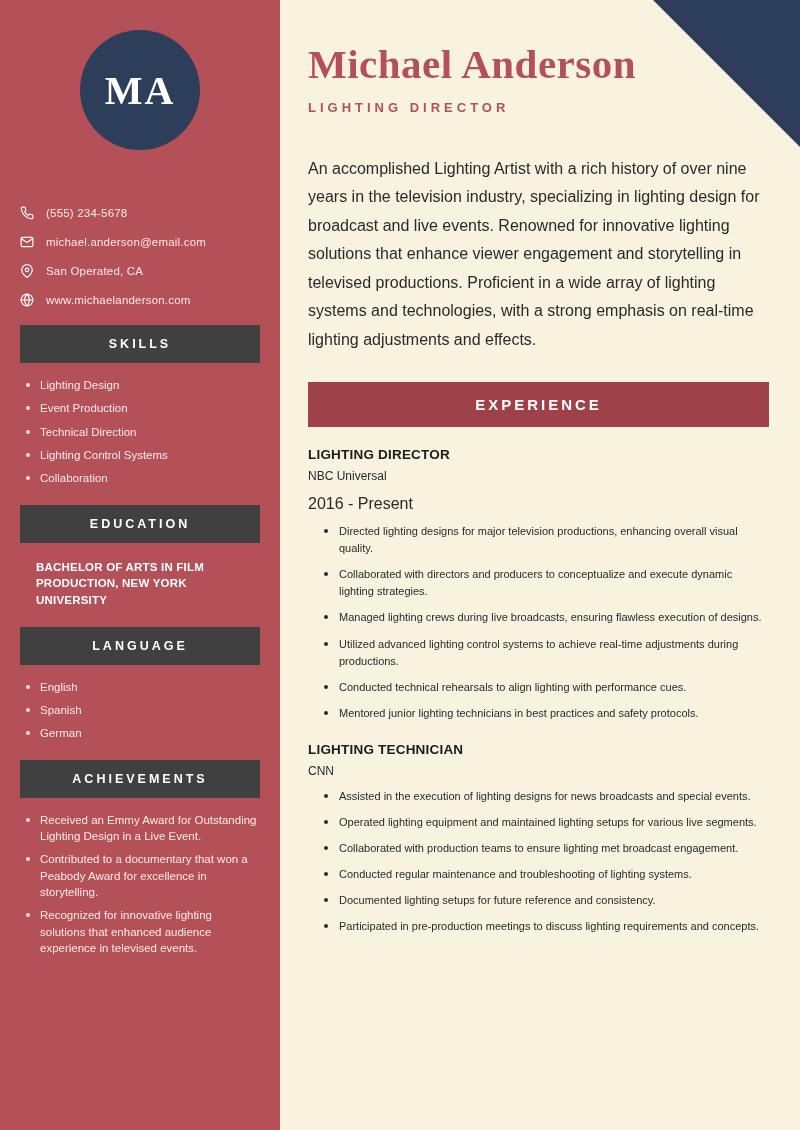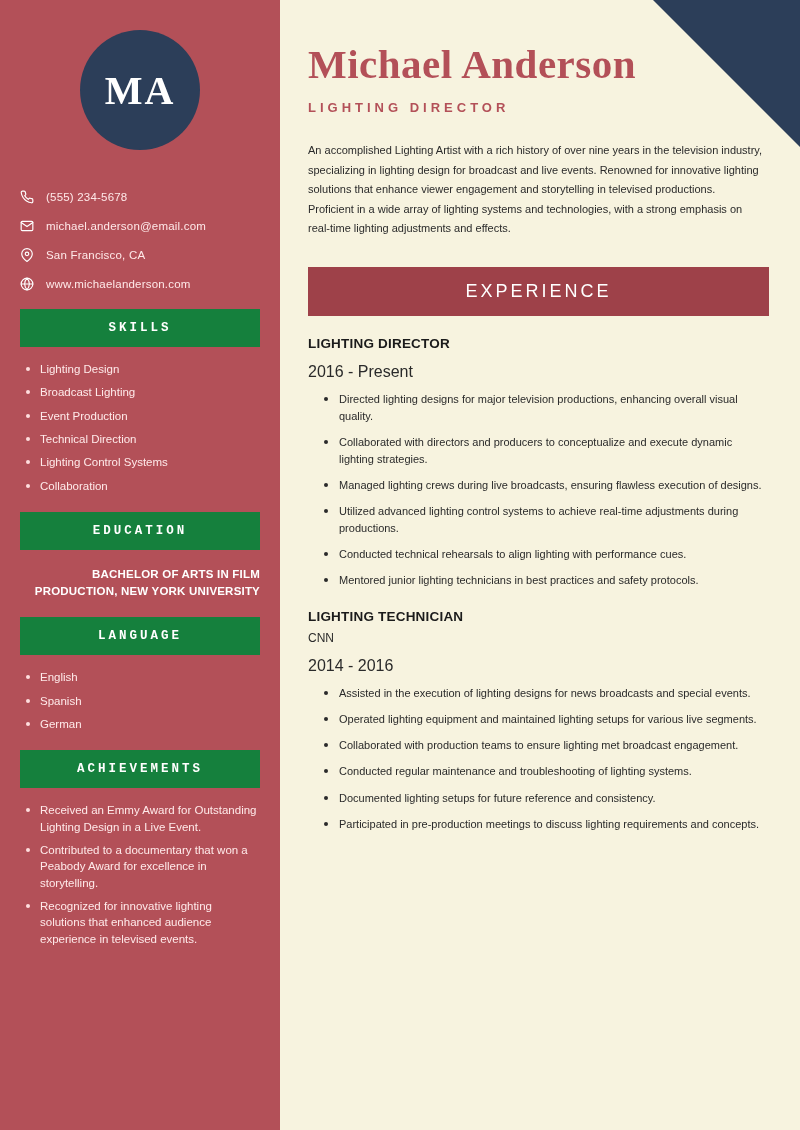--- a/index.html
+++ b/index.html
@@ -45,21 +45,21 @@
     display: flex;
     align-items: center;
     justify-content: center;
     font-size: 40px;
     letter-spacing: 2px;
     font-weight: bold;
     font-family: "Liberation Serif", serif;
   }
 
   .contact {
-    margin-top: 40px;
+    margin-top: 56px;
     padding: 0 22px 0 20px;
   }
   .contact-row {
     display: flex;
     align-items: center;
     margin-bottom: 15px;
   }
   .contact-ico {
     width: 26px;
     flex: 0 0 26px;
@@ -70,28 +70,27 @@
   }
   .contact-ico svg { display: block; }
   .contact-text {
     font-size: 11.5px;
     color: #ffe9e9;
     letter-spacing: .2px;
   }
 
   .sec-head {
     margin: 18px 20px 0 20px;
-    background: #15803d;
+    background: #404040;
     text-align: center;
     font-size: 12.5px;
     letter-spacing: 3px;
     font-weight: bold;
     color: #ffffff;
     padding: 12px 4px;
-    font-family: Liberation Mono, monospace;
   }
   .sec-body {
     padding: 14px 20px 0 26px;
   }
   ul.bullets {
     list-style: none;
     margin: 0;
     padding: 0;
   }
   ul.bullets li {
@@ -112,21 +111,21 @@
     border-radius: 50%;
     background: #ffdede;
   }
   .edu-text {
     font-size: 11.5px;
     font-weight: bold;
     line-height: 1.45;
     color: #ffffff;
     letter-spacing: .2px;
   }
-  .sec-body.edu { padding-left: 22px; padding-top: 16px; text-align: right;}
+  .sec-body.edu { padding-left: 36px; padding-top: 16px;}
 
   
   .gap {
     width: 28px;
     flex: 0 0 28px;
     background: #f7f3df;
   }
 
   
   .main {
@@ -153,34 +152,34 @@
     letter-spacing: .5px;
   }
   .role {
     color: #b35058;
     font-size: 13px;
     letter-spacing: 4px;
     font-weight: bold;
     margin-top: 12px;
   }
   .summary {
-    margin-top: 26px;
-    font-size: 11px;
+    margin-top: 40px;
+    font-size: 16px;
     line-height: 1.78;
     color: #2a2a2a;
     max-width: 456px;
   }
   .exp-head {
     margin-top: 28px;
     background: #9e4149;
     color: #ffffff;
     text-align: center;
-    font-size: 18px;
+    font-size: 15px;
     letter-spacing: 3px;
-    font-weight: normal;
+    font-weight: bold;
     padding: 14px 4px;
     width: 453px;
   }
   .job { margin-top: 20px; }
   .job-title {
     font-size: 13.5px;
     font-weight: bold;
     color: #1b1b1b;
     letter-spacing: .2px;
   }
@@ -251,41 +250,40 @@
         <span class="contact-text">michael.anderson@email.com</span>
       </div>
 
       <div class="contact-row">
         <span class="contact-ico">
           <svg width="14" height="14" viewBox="0 0 24 24" fill="none" stroke="#ffffff" stroke-width="2" stroke-linecap="round" stroke-linejoin="round">
               <path d="M21 10c0 7-9 13-9 13s-9-6-9-13a9 9 0 0 1 18 0z"></path>
               <circle cx="12" cy="10" r="3"></circle>
             </svg>
         </span>
-        <span class="contact-text">San Francisco, CA</span>
+        <span class="contact-text">San Operated, CA</span>
       </div>
 
       <div class="contact-row">
         <span class="contact-ico">
           <svg width="14" height="14" viewBox="0 0 24 24" fill="none" stroke="#ffffff" stroke-width="2" stroke-linecap="round" stroke-linejoin="round">
               <circle cx="12" cy="12" r="10"></circle>
               <path d="M2 12h20"></path>
               <path d="M12 2a15.3 15.3 0 0 1 4 10 15.3 15.3 0 0 1-4 10 15.3 15.3 0 0 1-4-10 15.3 15.3 0 0 1 4-10z"></path>
             </svg>
         </span>
         <span class="contact-text">www.michaelanderson.com</span>
       </div>
 
     </div>
 
     <div class="sec-head">SKILLS</div>
     <div class="sec-body">
       <ul class="bullets">
         <li>Lighting Design</li>
-        <li>Broadcast Lighting</li>
         <li>Event Production</li>
         <li>Technical Direction</li>
         <li>Lighting Control Systems</li>
         <li>Collaboration</li>
       </ul>
     </div>
 
     <div class="sec-head">EDUCATION</div>
     <div class="sec-body edu">
       <div class="edu-text">BACHELOR OF ARTS IN FILM PRODUCTION, NEW YORK UNIVERSITY</div>
@@ -318,35 +316,35 @@
 
     <h1 class="name">Michael Anderson</h1>
     <div class="role">LIGHTING DIRECTOR</div>
 
     <p class="summary">An accomplished Lighting Artist with a rich history of over nine years in the television industry, specializing in lighting design for broadcast and live events. Renowned for innovative lighting solutions that enhance viewer engagement and storytelling in televised productions. Proficient in a wide array of lighting systems and technologies, with a strong emphasis on real-time lighting adjustments and effects.</p>
 
     <div class="exp-head">EXPERIENCE</div>
 
     <section class="job">
       <div class="job-title">LIGHTING DIRECTOR</div>
+      <div class="job-company">NBC Universal</div>
       <div class="job-dates">2016 - Present</div>
       <ul class="job-bullets">
         <li>Directed lighting designs for major television productions, enhancing overall visual quality.</li>
         <li>Collaborated with directors and producers to conceptualize and execute dynamic lighting strategies.</li>
         <li>Managed lighting crews during live broadcasts, ensuring flawless execution of designs.</li>
         <li>Utilized advanced lighting control systems to achieve real-time adjustments during productions.</li>
         <li>Conducted technical rehearsals to align lighting with performance cues.</li>
         <li>Mentored junior lighting technicians in best practices and safety protocols.</li>
       </ul>
     </section>
 
     <section class="job">
       <div class="job-title">LIGHTING TECHNICIAN</div>
       <div class="job-company">CNN</div>
-      <div class="job-dates">2014 - 2016</div>
       <ul class="job-bullets">
         <li>Assisted in the execution of lighting designs for news broadcasts and special events.</li>
         <li>Operated lighting equipment and maintained lighting setups for various live segments.</li>
         <li>Collaborated with production teams to ensure lighting met broadcast engagement.</li>
         <li>Conducted regular maintenance and troubleshooting of lighting systems.</li>
         <li>Documented lighting setups for future reference and consistency.</li>
         <li>Participated in pre-production meetings to discuss lighting requirements and concepts.</li>
       </ul>
     </section>
 

